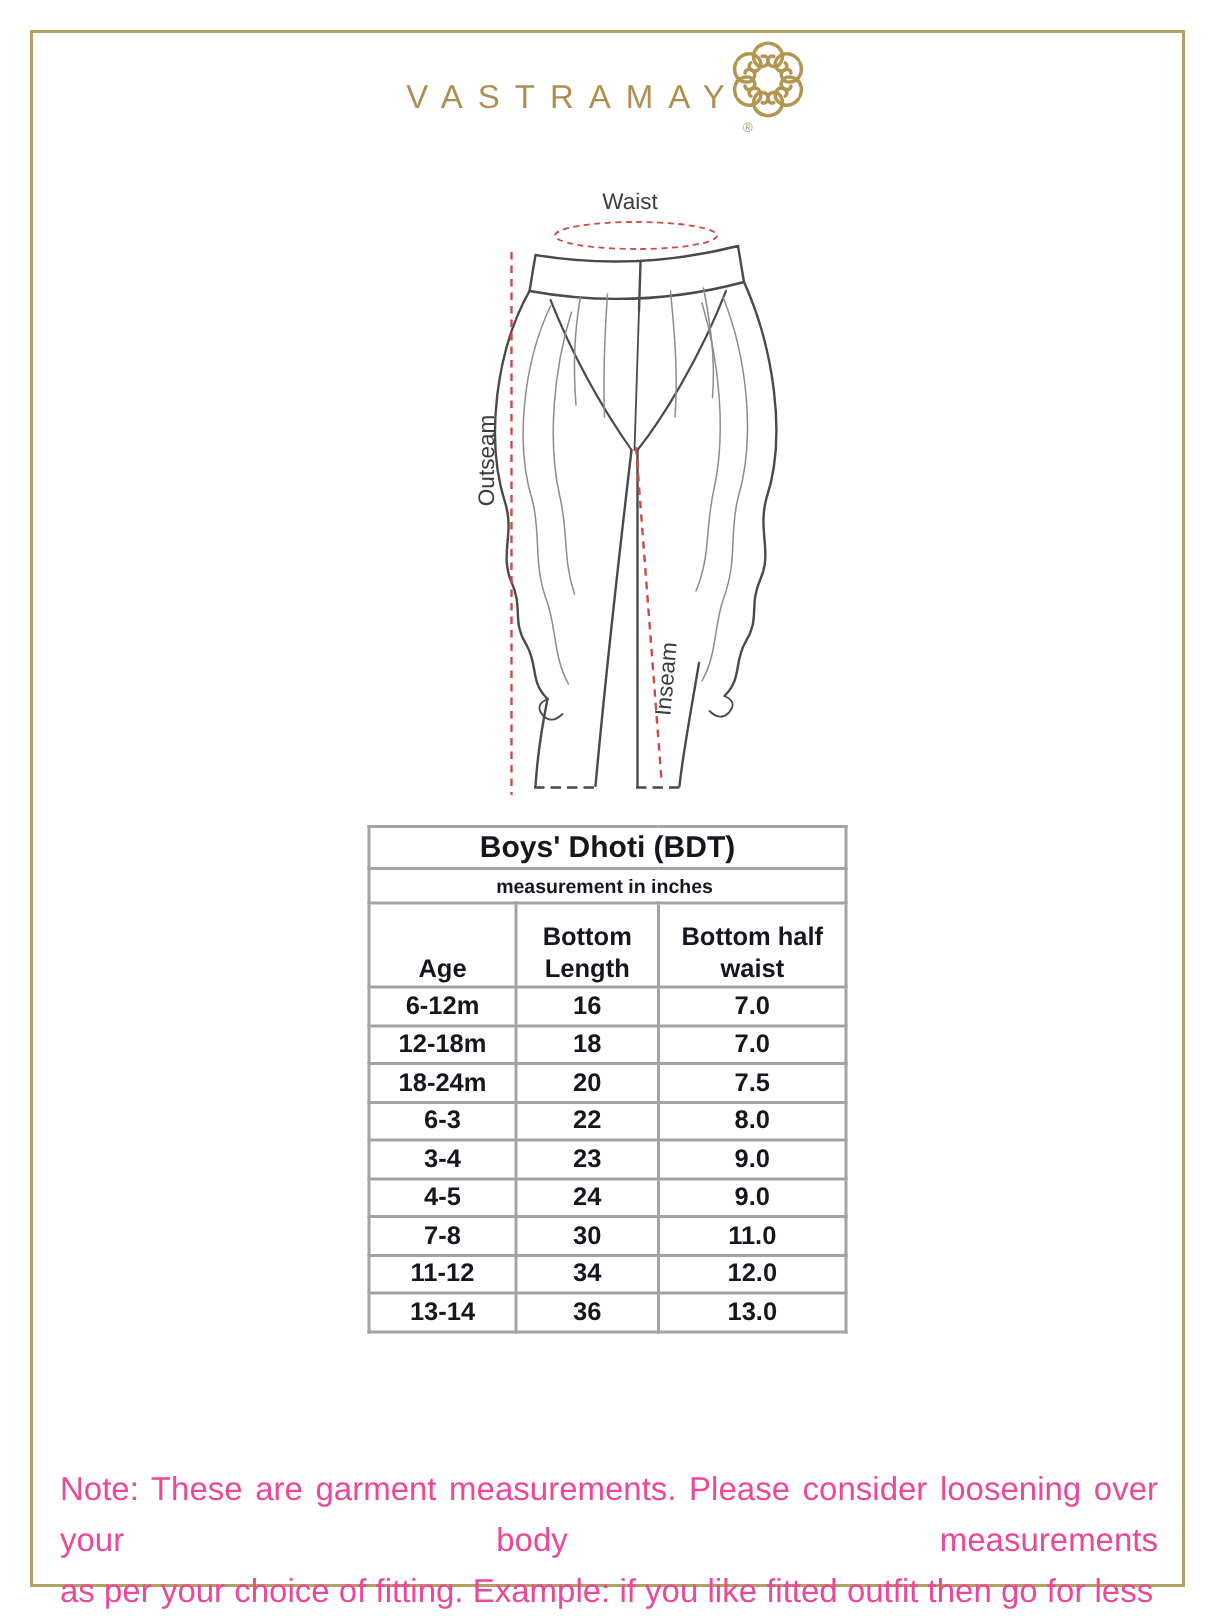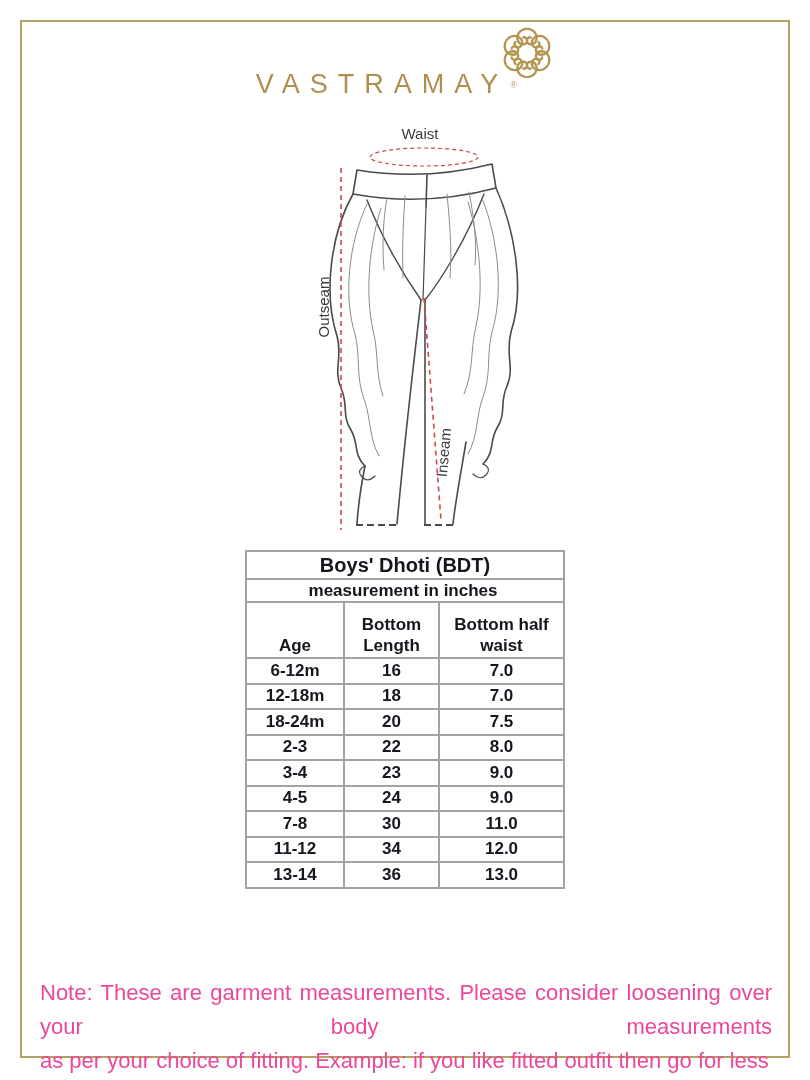--- a/index.html
+++ b/index.html
@@ -4,36 +4,36 @@
 <style>
   html,body{margin:0;padding:0;background:#ffffff;}
   .page{position:relative;width:810px;height:1080px;background:#ffffff;overflow:hidden;
         font-family:"Liberation Sans", sans-serif;}
   .gold-border{position:absolute;left:20px;top:20px;width:766px;height:1034px;
         border:2px solid #b3a162;}
 
   
   .brand{position:absolute;top:48px;left:0;right:0;display:flex;justify-content:center;
         align-items:flex-start;}
-  .brand-text{font-size:27px;letter-spacing:10px;color:#ad9050;margin-top:21px;
+  .brand-text{font-size:22px;letter-spacing:10px;color:#ad9050;margin-top:4px;
         font-weight:400;}
   .brand-mark-wrap{position:relative;width:54px;height:54px;margin-left:-8px;margin-top:-22px;}
   .reg{position:absolute;left:10px;bottom:-10px;font-size:9px;color:#b29a63;}
 
   
   .diagram{position:absolute;left:285px;top:118px;width:270px;height:432px;}
   .diagram text{font-family:"Liberation Sans", sans-serif;font-size:15px;fill:#3c3c3c;}
 
   
   table.size-chart{position:absolute;left:245px;top:550px;width:318px;
         border-collapse:collapse;table-layout:fixed;color:#16161e;}
   table.size-chart th, table.size-chart td{border:2px solid #a3a3a3;padding:0;
         font-weight:bold;text-align:center;overflow:hidden;}
   .t-title{height:26px;font-size:20px;}
-  .t-unit{height:21px;font-size:17px;text-align:right;padding-right:4px !important;}
+  .t-unit{height:21px;font-size:13px;text-align:right;padding-right:4px !important;}
   .t-colhead th{height:53px;font-size:17px;vertical-align:bottom;line-height:1.25;
         padding-bottom:1px !important;}
   .t-row td{height:23.5px;font-size:17px;}
 
   
   .note{position:absolute;left:40px;width:732px;top:976px;color:#ec4899;
         font-size:22px;line-height:1.55;}
   .note-l1{text-align:justify;text-align-last:justify;}
   .note-l2{text-align:left;}
 </style>
@@ -137,21 +137,21 @@
         <td>12-18m</td>
         <td>18</td>
         <td>7.0</td>
       </tr>
       <tr class="t-row">
         <td>18-24m</td>
         <td>20</td>
         <td>7.5</td>
       </tr>
       <tr class="t-row">
-        <td>2-3</td>
+        <td>6-3</td>
         <td>22</td>
         <td>8.0</td>
       </tr>
       <tr class="t-row">
         <td>3-4</td>
         <td>23</td>
         <td>9.0</td>
       </tr>
       <tr class="t-row">
         <td>4-5</td>

